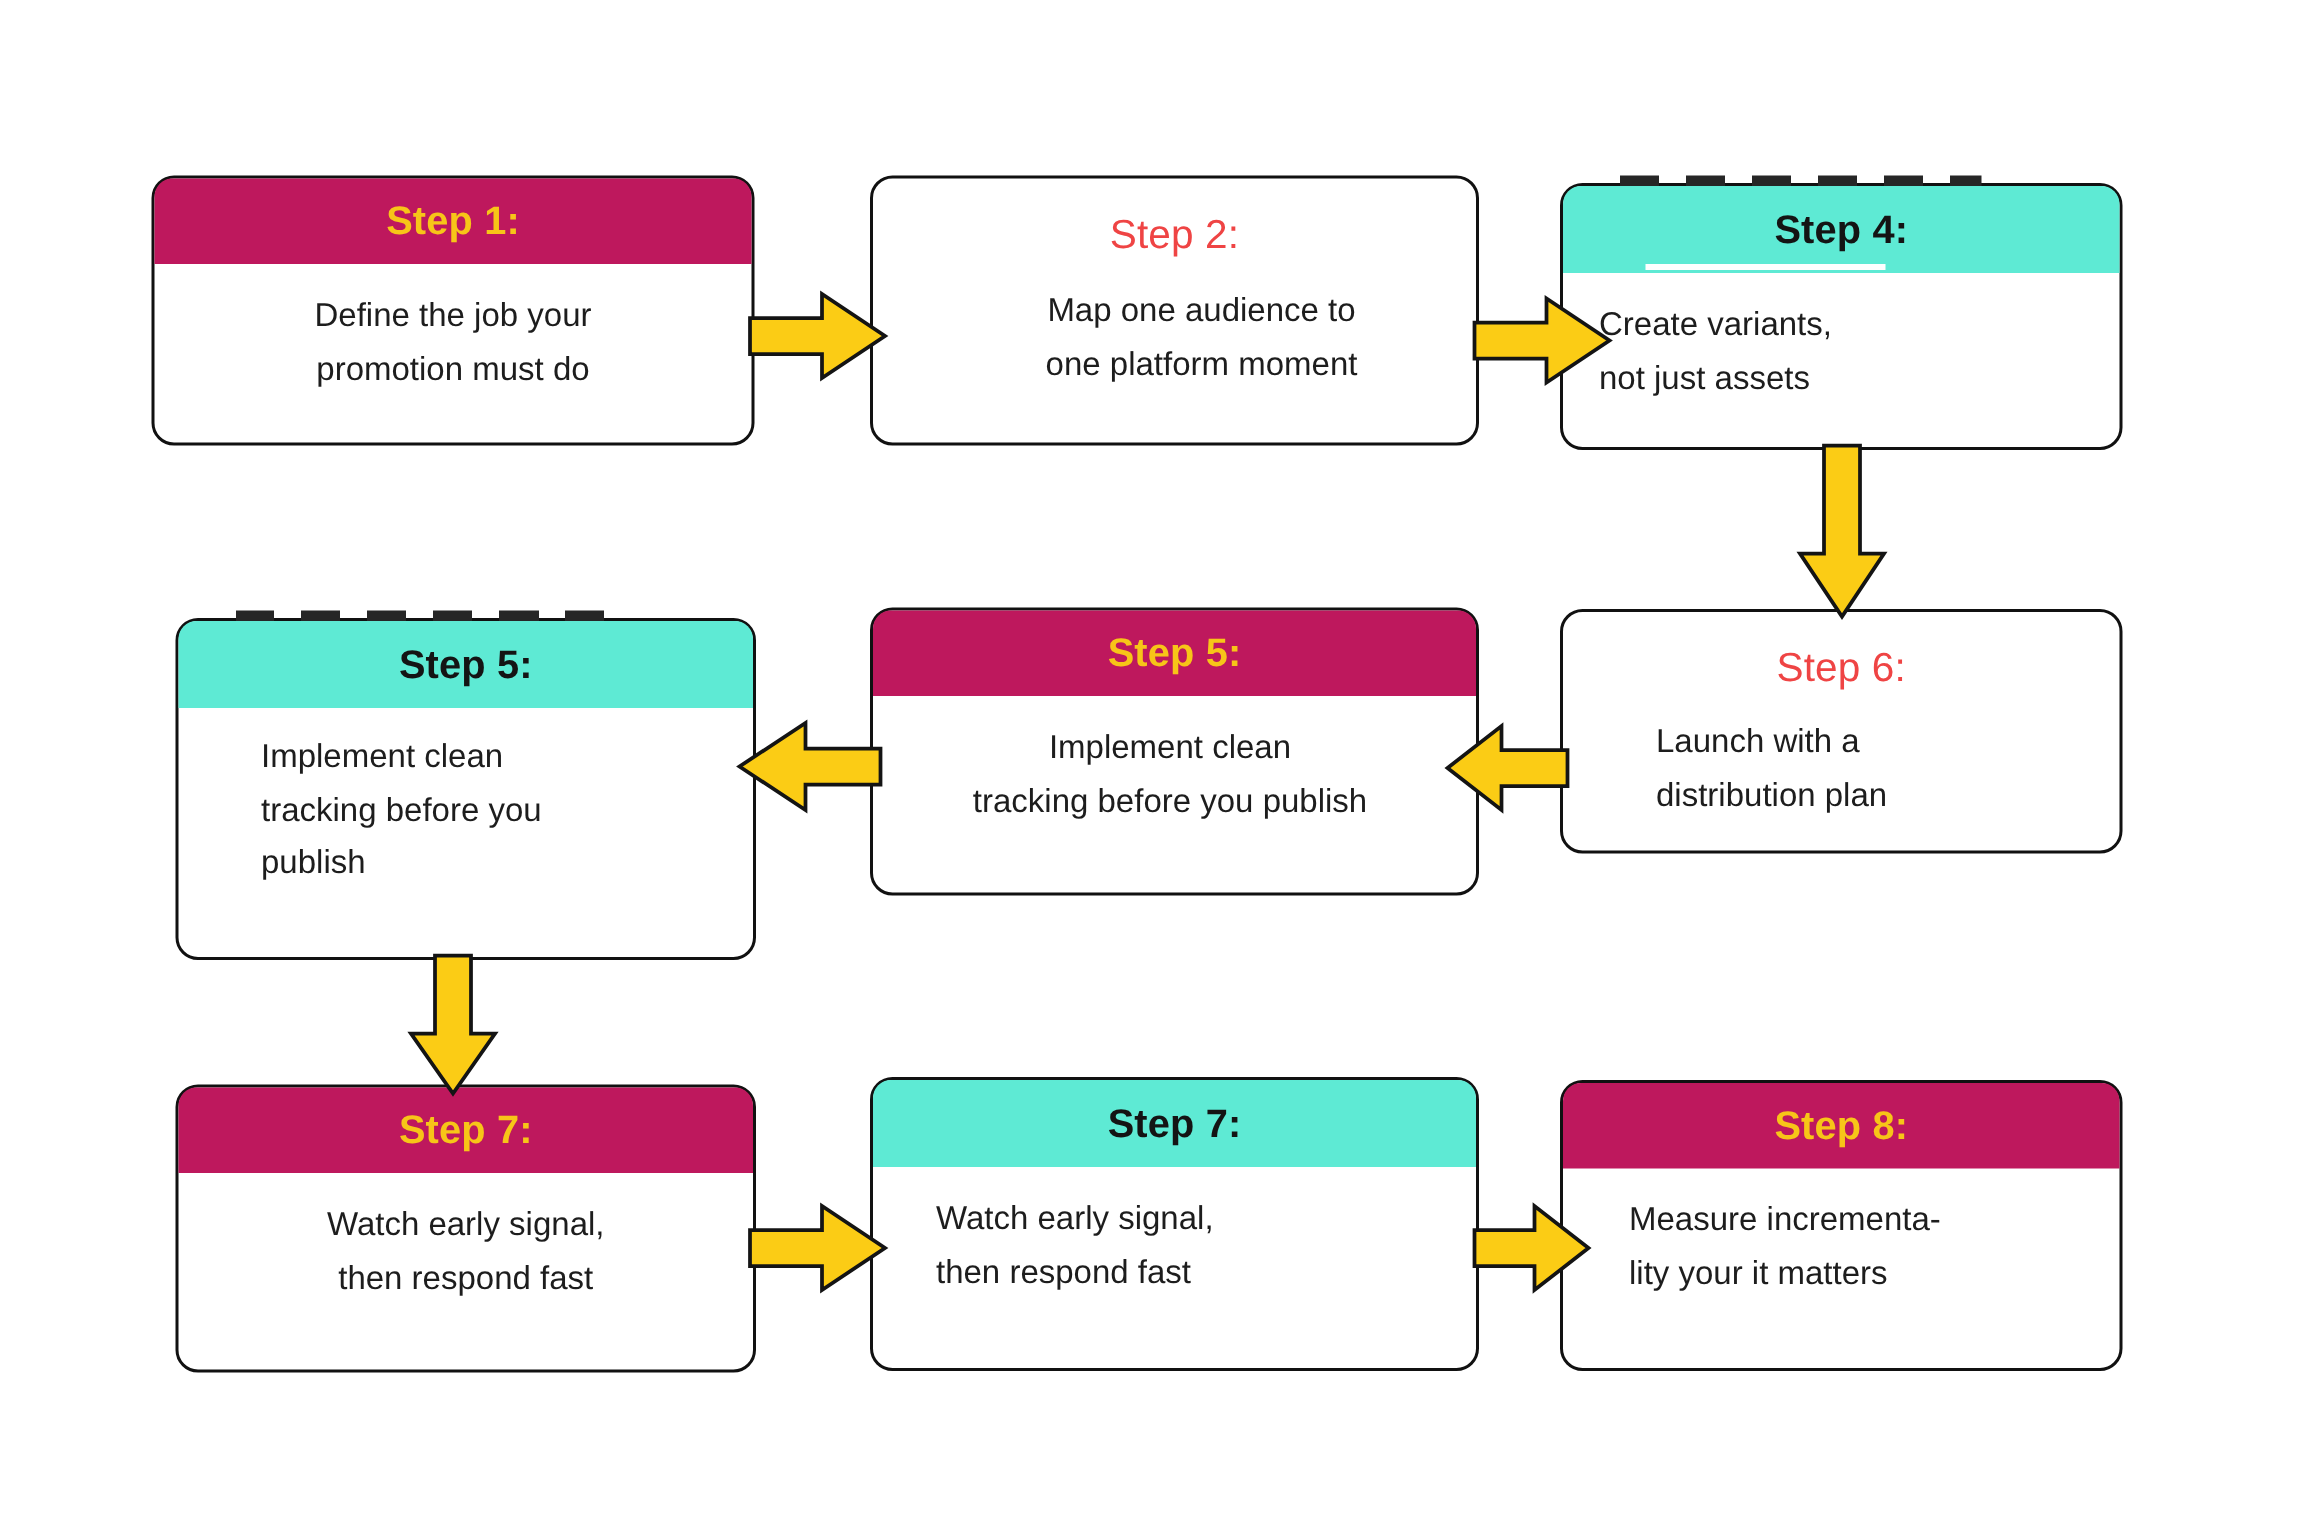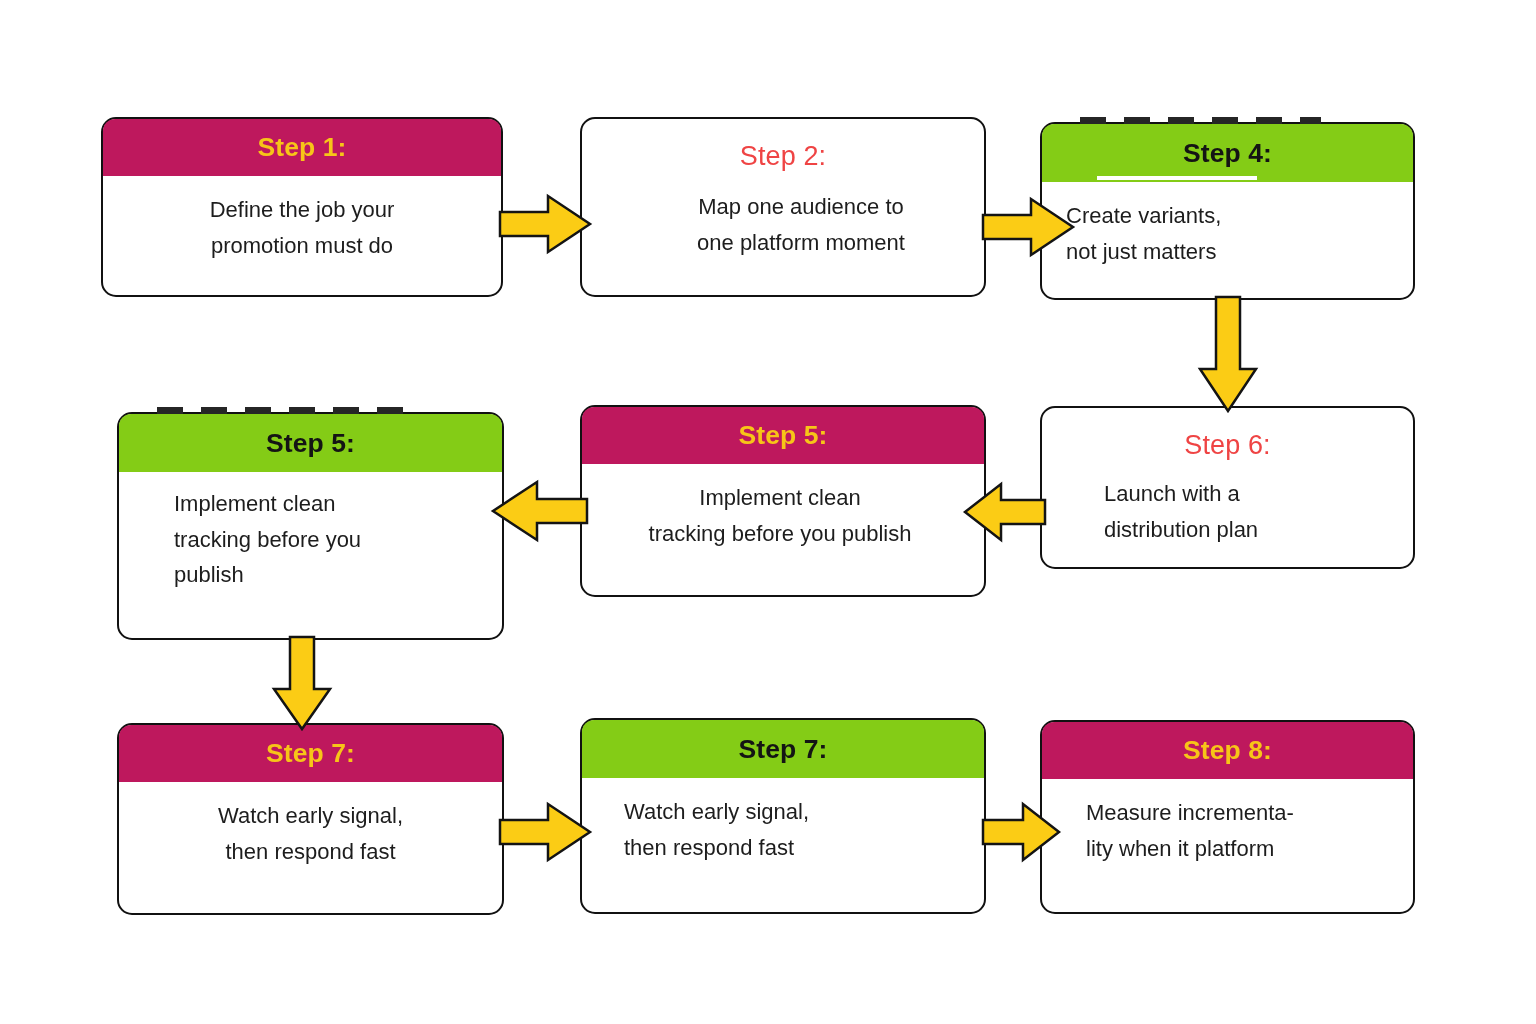--- a/index.html
+++ b/index.html
@@ -44,21 +44,21 @@
   .node .hdr-title {
     font-size: 26.5px;
     font-weight: bold;
     letter-spacing: 0.1px;
     white-space: nowrap;
   }
   
   .hdr.dark { background: #be185d; }
   .hdr.dark .hdr-title { color: #f7c518; }
   
-  .hdr.yellow { background: #84cc16; }
+  .hdr.yellow { background: #5eead4; }
   .hdr.yellow .hdr-title { color: #141414; }
   
   .hdr.plain { background: transparent; height: 62px; align-items: flex-start; padding-top: 22px; }
   .hdr.plain .hdr-title { color: #ef4444; font-weight: normal; font-size: 27px; }
 
   .node .body {
     box-sizing: border-box;
     padding: 16px 22px 10px 22px;
     font-size: 22px;
     line-height: 1.62;
@@ -115,21 +115,21 @@
 one platform moment</div>
   </div>
 
   <div class="node" style="left:1040px; top:122px; width:375px; height:178px;">
     <div class="dash-artifact" style="left:38px; right:92px;"></div>
     <div class="hdr yellow" style="height:58px;">
       <span class="hdr-title">Step 4:</span>
       <div class="white-underline" style="left:55px; width:160px;"></div>
     </div>
     <div class="body left" style="padding-left:24px;">Create variants,
-not just matters</div>
+not just assets</div>
   </div>
 
   <div class="node" style="left:117px; top:412px; width:387px; height:228px;">
     <div class="dash-artifact" style="left:38px; right:96px;"></div>
     <div class="hdr yellow" style="height:58px;">
       <span class="hdr-title">Step 5:</span>
     </div>
     <div class="body left" style="padding-left:55px; padding-top:14px;">Implement clean
 tracking before you
 publish</div>
@@ -165,21 +165,21 @@
     </div>
     <div class="body left" style="padding-left:42px;">Watch early signal,
 then respond fast</div>
   </div>
 
   <div class="node" style="left:1040px; top:720px; width:375px; height:194px;">
     <div class="hdr dark">
       <span class="hdr-title">Step 8:</span>
     </div>
     <div class="body left" style="padding-left:44px;">Measure incrementa-
-lity when it platform</div>
+lity your it matters</div>
   </div>
 
   <div class="arrow" style="left:500px; top:192px; width:92px; height:64px;">
     <svg width="92" height="64" viewBox="0 0 92 64">
       <path d="M0,20 L48,20 L48,4 L90,32 L48,60 L48,44 L0,44 Z" fill="#fbcc15" stroke="#141414" stroke-width="2.5" stroke-linejoin="miter"></path>
     </svg>
   </div>
 
   <div class="arrow" style="left:983px; top:195px; width:92px; height:64px;">
     <svg width="92" height="64" viewBox="0 0 92 64">

